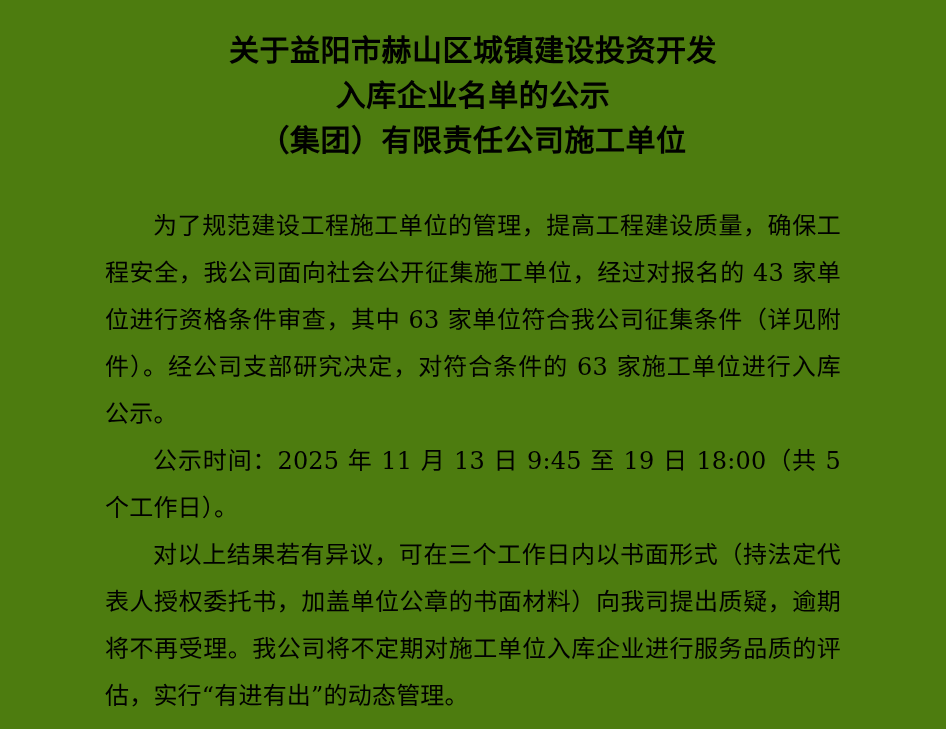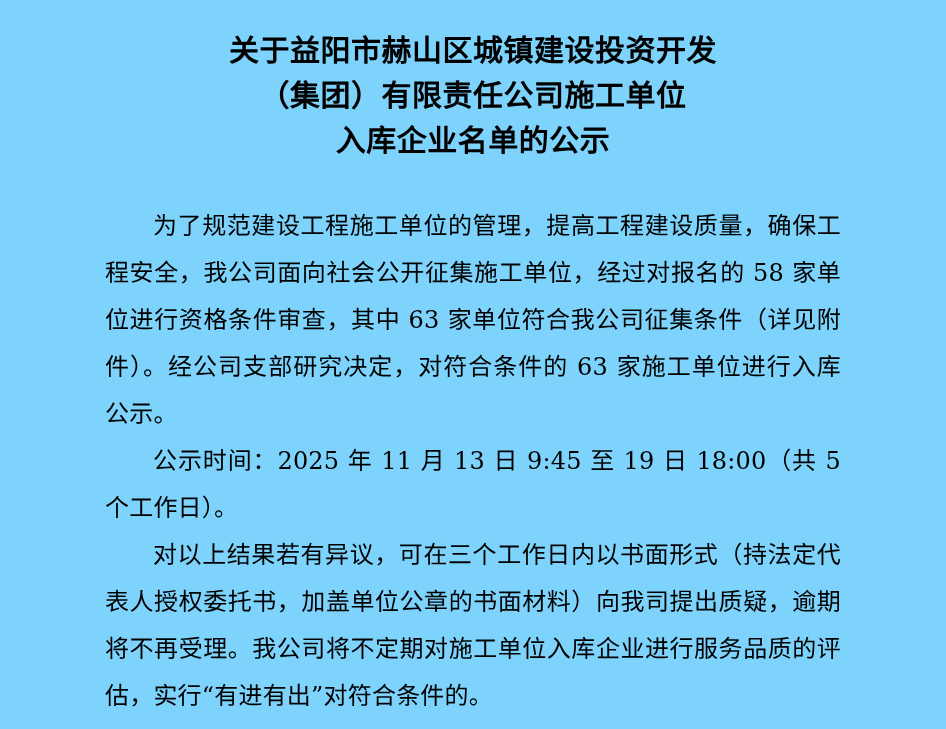--- a/index.html
+++ b/index.html
@@ -12,21 +12,21 @@
     height: 729px;
     overflow: hidden;
     font-family: "DejaVu Serif", "Liberation Serif", serif;
     color: #000000;
   }
   .page {
     width: 946px;
     height: 729px;
     box-sizing: border-box;
     padding: 18px 105px 0 105px;
-    background: #7dd3fc;
+    background: #4d7c0f;
   }
   .doc-title {
     text-align: center;
     font-family: "DejaVu Sans", "Liberation Sans", sans-serif;
     font-weight: bold;
     font-size: 30px;
     line-height: 45px;
     letter-spacing: 0.5px;
     color: #000000;
     margin: 0 0 0 0;
@@ -50,23 +50,23 @@
     font-family: "DejaVu Serif", "Liberation Serif", serif;
   }
 </style>
 </head>
 <body>
 
 <div class="page">
 
   <h1 class="doc-title">
     <span class="tline">关于益阳市赫山区城镇建设投资开发</span>
+    <span class="tline">入库企业名单的公示</span>
     <span class="tline">（集团）有限责任公司施工单位</span>
-    <span class="tline">入库企业名单的公示</span>
   </h1>
 
   <div class="body-block">
-    <p class="para">为了规范建设工程施工单位的管理，提高工程建设质量，确保工程安全，我公司面向社会公开征集施工单位，经过对报名的 58 家单位进行资格条件审查，其中 63 家单位符合我公司征集条件（详见附件）。经公司支部研究决定，对符合条件的 63 家施工单位进行入库公示。</p>
+    <p class="para">为了规范建设工程施工单位的管理，提高工程建设质量，确保工程安全，我公司面向社会公开征集施工单位，经过对报名的 43 家单位进行资格条件审查，其中 63 家单位符合我公司征集条件（详见附件）。经公司支部研究决定，对符合条件的 63 家施工单位进行入库公示。</p>
     <p class="para">公示时间：2025 年 11 月 13 日 9:45 至 19 日 18:00（共 5 个工作日）。</p>
-    <p class="para">对以上结果若有异议，可在三个工作日内以书面形式（持法定代表人授权委托书，加盖单位公章的书面材料）向我司提出质疑，逾期将不再受理。我公司将不定期对施工单位入库企业进行服务品质的评估，实行“有进有出”对符合条件的。</p>
+    <p class="para">对以上结果若有异议，可在三个工作日内以书面形式（持法定代表人授权委托书，加盖单位公章的书面材料）向我司提出质疑，逾期将不再受理。我公司将不定期对施工单位入库企业进行服务品质的评估，实行“有进有出”的动态管理。</p>
   </div>
 
 </div>
 
 </body></html>

